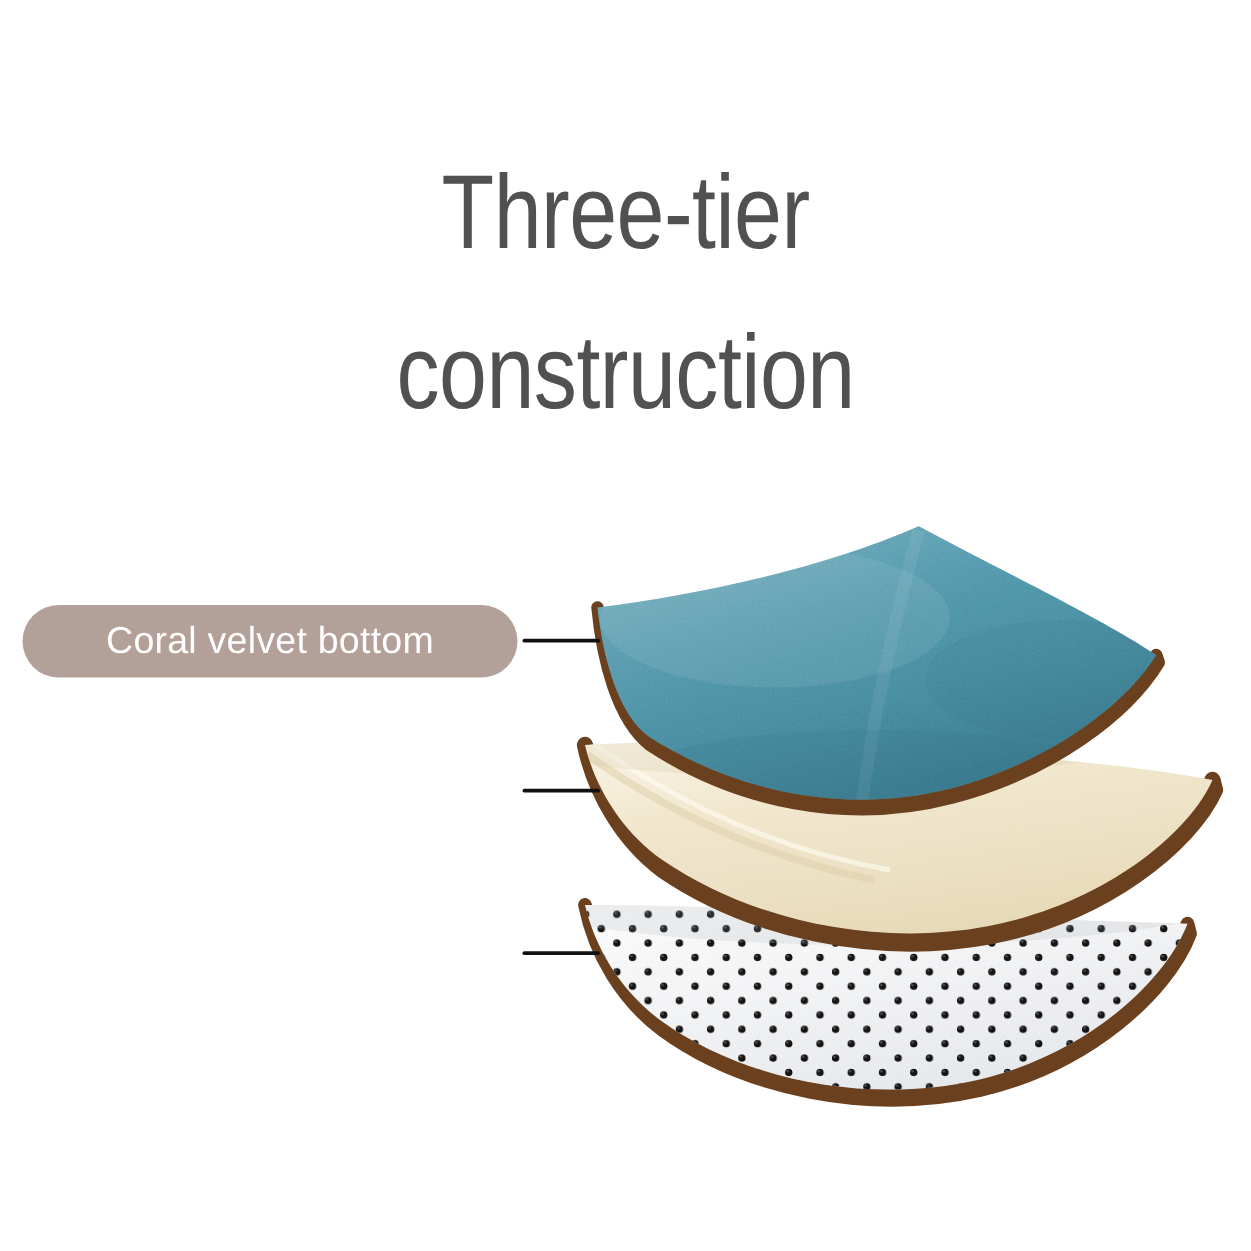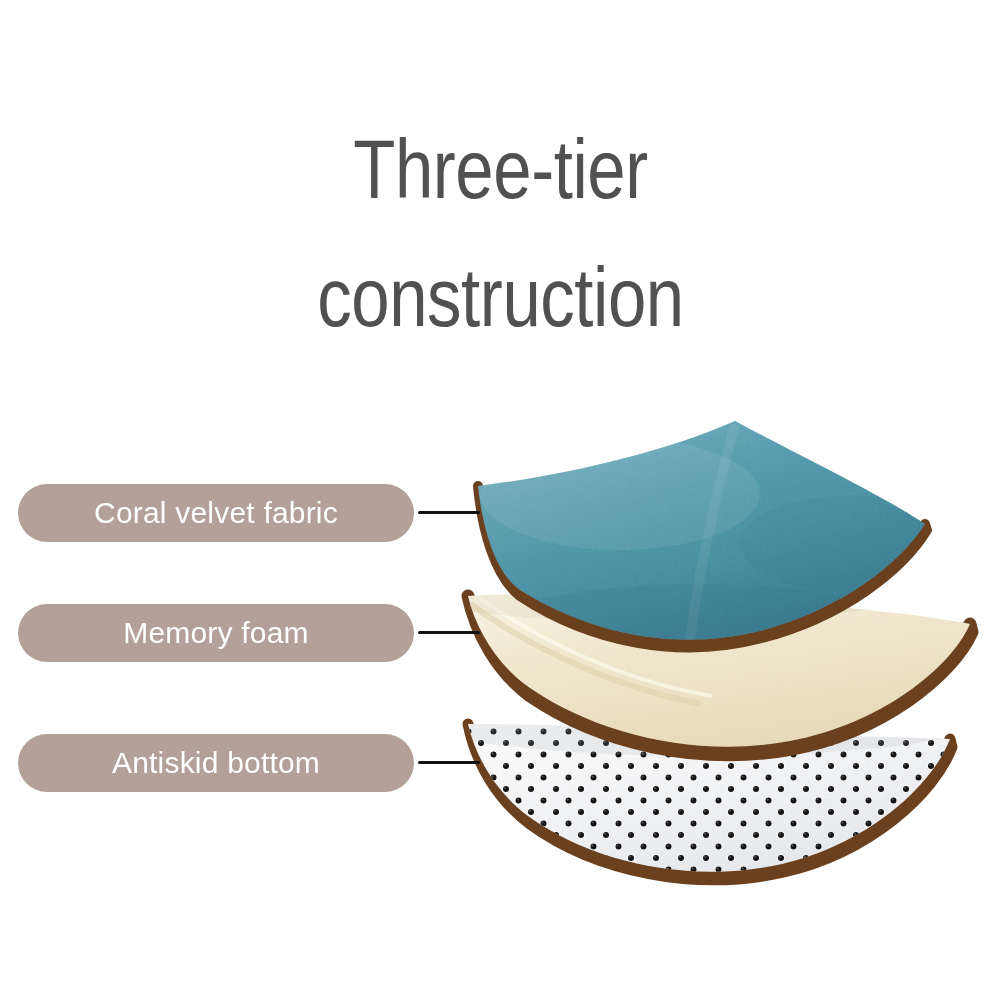--- a/index.html
+++ b/index.html
@@ -283,22 +283,16 @@
         </g>
       </g>
     </svg>
   </div>
 
   <div class="leader" id="leader-1"></div>
   <div class="leader" id="leader-2"></div>
   <div class="leader" id="leader-3"></div>
 
   <div class="pill" id="pill-1">
-    <span>Coral velvet fabric</span>
+    <span>Coral velvet bottom</span>
   </div>
-  <div class="pill" id="pill-2">
-    <span>Memory foam</span>
-  </div>
-  <div class="pill" id="pill-3">
-    <span>Antiskid bottom</span>
-  </div>
 
 </div>
 
 </body></html>

